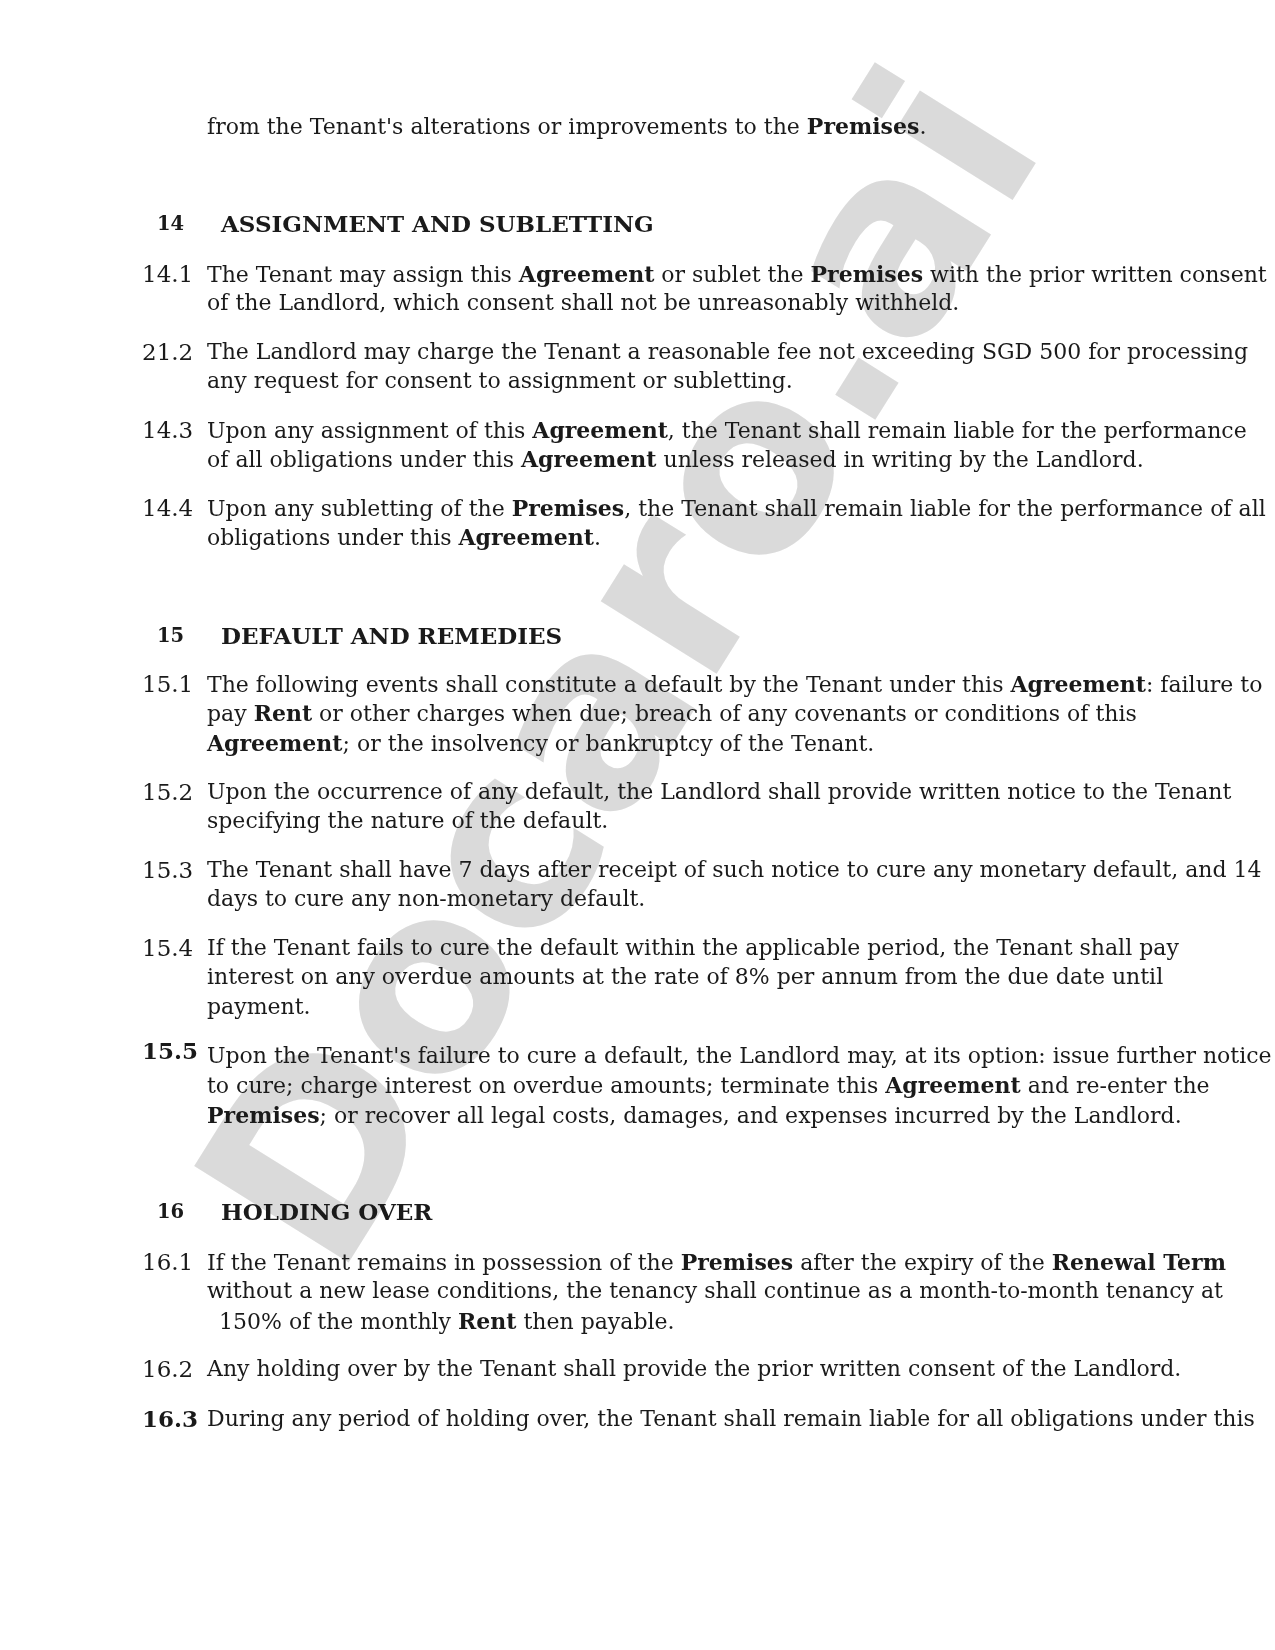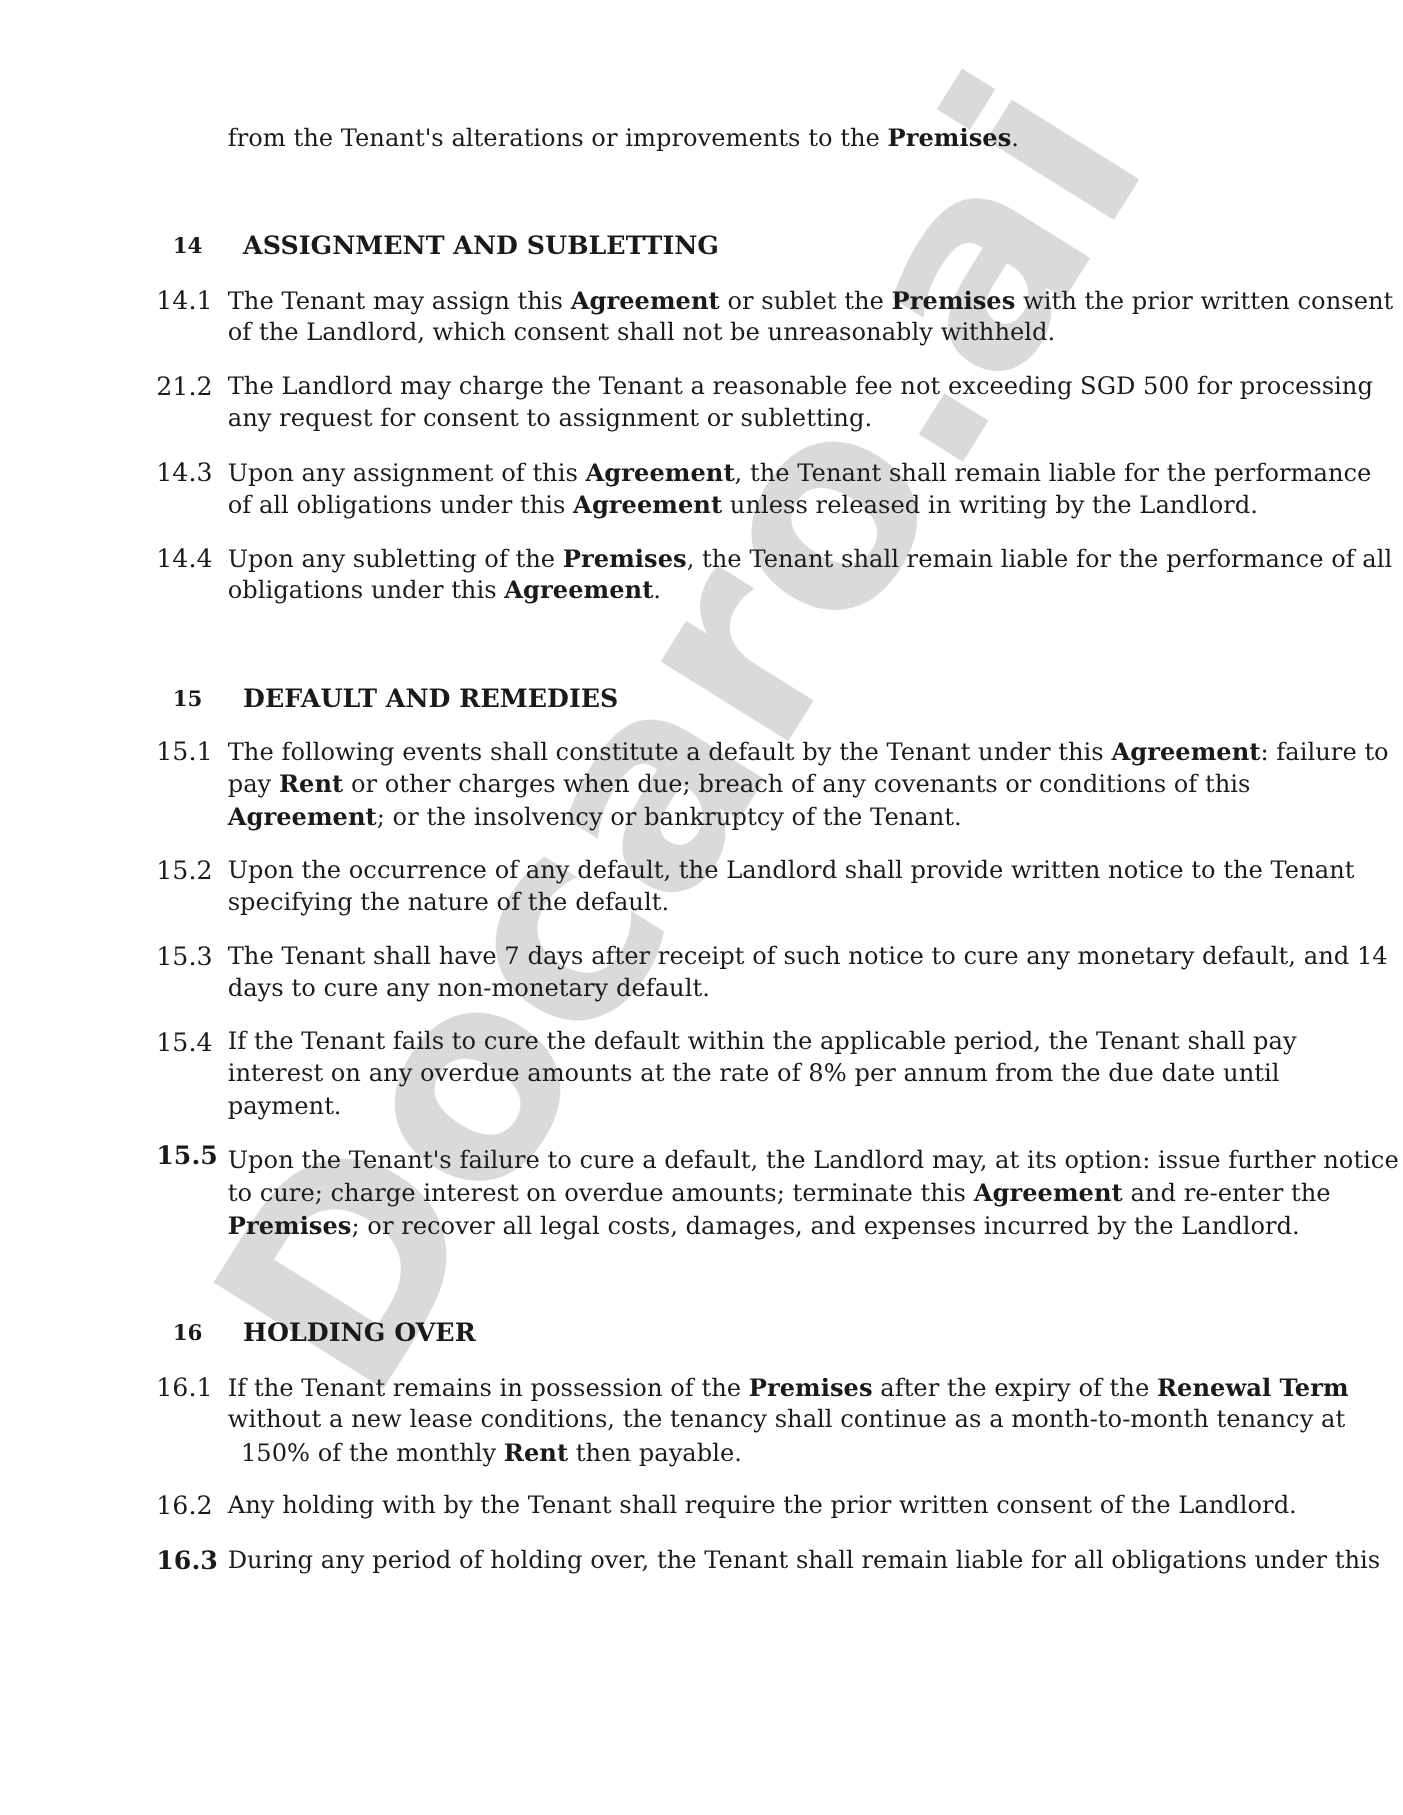--- a/index.html
+++ b/index.html
@@ -60,17 +60,17 @@
       <div class="line" style="top: 1041px;"><span>Upon the Tenant's failure to cure a default, the Landlord may, at its option: issue further notice</span></div>
       <div class="line" style="top: 1070.3px;"><span>to cure; charge interest on overdue amounts; terminate this </span><b>Agreement</b><span> and re-enter the</span></div>
       <div class="line" style="top: 1099.6px;"><b>Premises</b><span>; or recover all legal costs, damages, and expenses incurred by the Landlord.</span></div>
       <div class="hnum" style="top: 1197px;">16</div>
       <div class="htitle" style="top: 1197px;">HOLDING OVER</div>
       <div class="num clause-num" style="top: 1247px;">16.1</div>
       <div class="line" style="top: 1247px;"><span>If the Tenant remains in possession of the </span><b>Premises</b><span> after the expiry of the </span><b>Renewal Term</b></div>
       <div class="line" style="top: 1276.3px;"><span>without a new lease conditions, the tenancy shall continue as a month-to-month tenancy at</span></div>
       <div class="line" style="top: 1305.6px; margin-left: 12px;"><span>150% of the monthly </span><b>Rent</b><span> then payable.</span></div>
       <div class="num clause-num" style="top: 1354px;">16.2</div>
-      <div class="line" style="top: 1354px;"><span>Any holding with by the Tenant shall require the prior written consent of the Landlord.</span></div>
+      <div class="line" style="top: 1354px;"><span>Any holding over by the Tenant shall provide the prior written consent of the Landlord.</span></div>
       <div class="num clause-num" style="top: 1404px; font-weight: bold;">16.3</div>
       <div class="line" style="top: 1404px;"><span>During any period of holding over, the Tenant shall remain liable for all obligations under this</span></div>
     </div>
 </div>
 
 </body></html>

